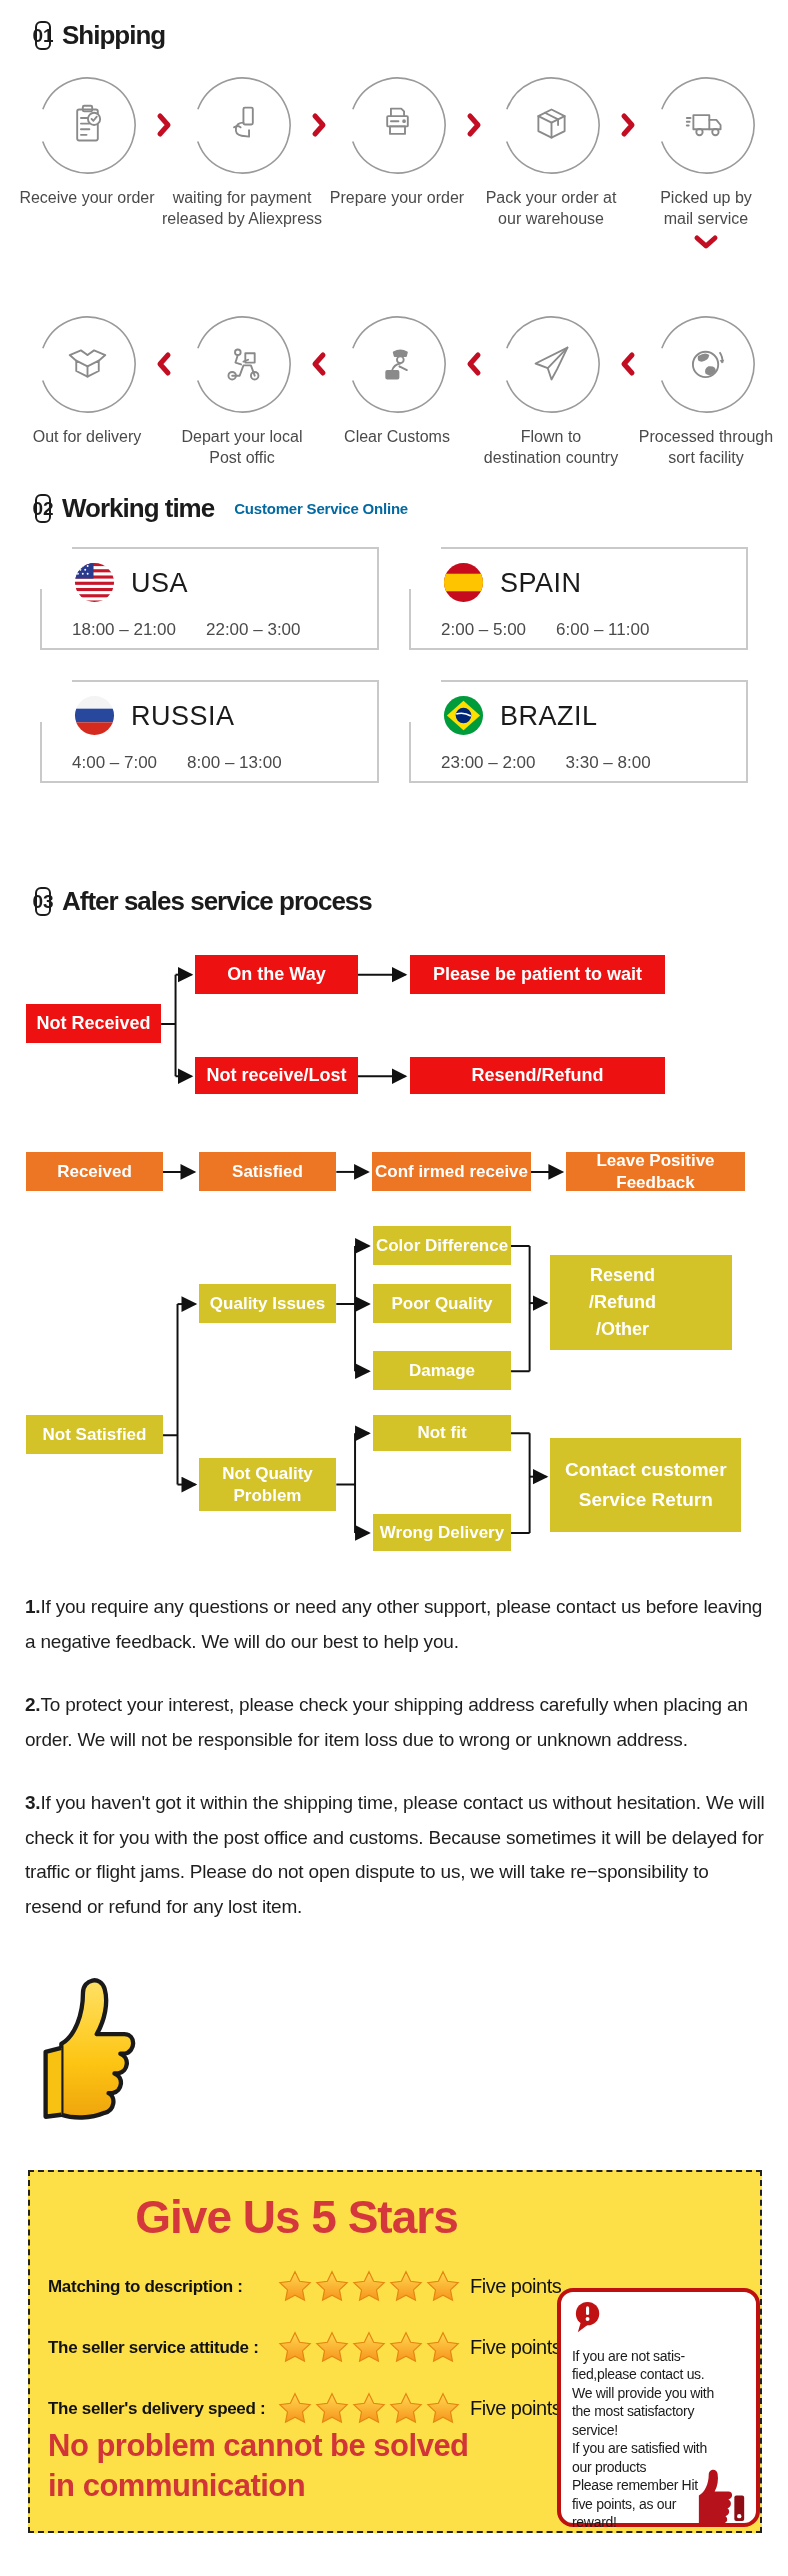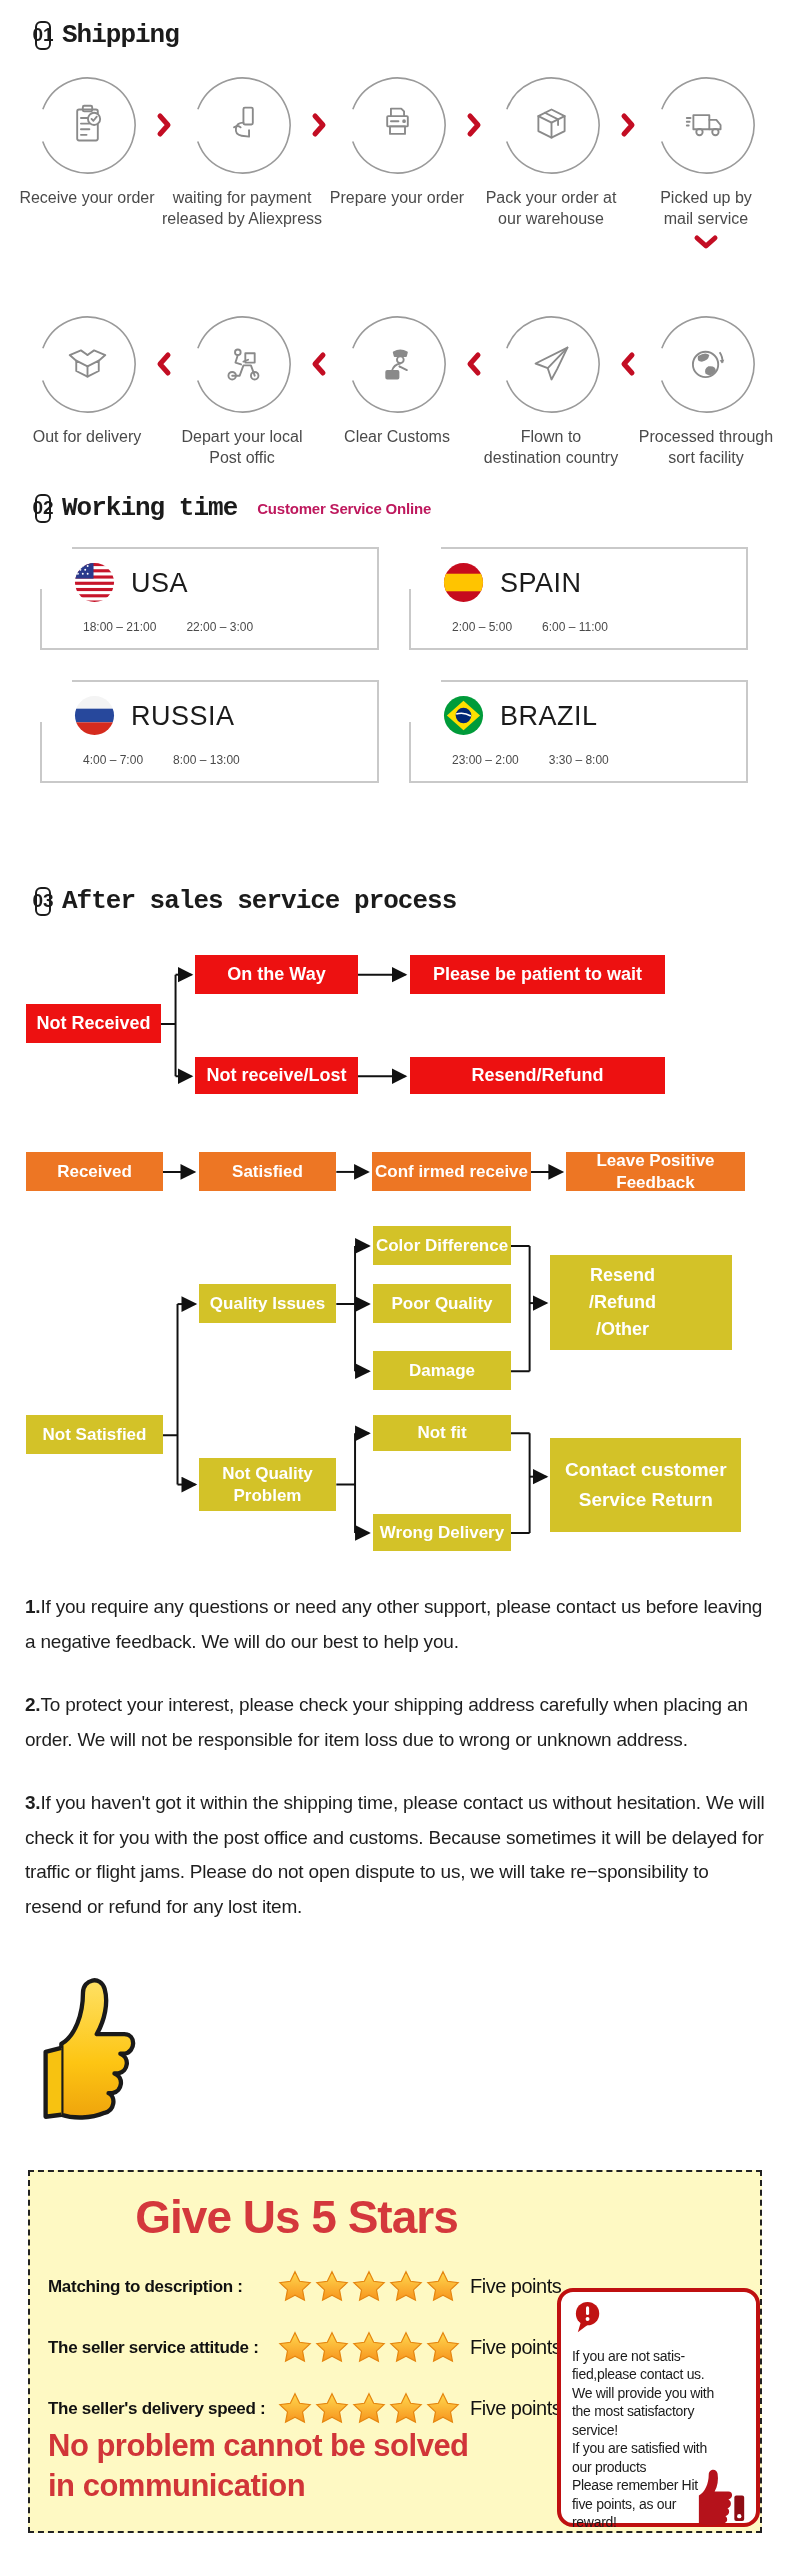--- a/index.html
+++ b/index.html
@@ -5,41 +5,41 @@
   * { margin:0; padding:0; box-sizing:border-box; }
   html,body { background:#ffffff; }
   body { font-family:"Liberation Sans", sans-serif; color:#1e1e1e; }
   #page { position:relative; width:789px; height:2576px; margin:0 auto; background:#fff; overflow:hidden; }
 
   
   .sec-header { position:absolute; left:35px; display:flex; align-items:center; }
   .num-box { width:16px; height:29px; border:2px solid #1b1b1b; border-radius:6px;
              display:flex; align-items:center; justify-content:center;
              font-size:19px; font-weight:bold; color:#1b1b1b; }
-  .sec-title { margin-left:11px; font-size:26px; font-weight:bold; color:#1b1b1b; letter-spacing:-1px;font-family:Liberation Mono, monospace; }
-  .sec-sub { margin-left:20px; font-size:15px; font-weight:bold; color:#be185d; letter-spacing:-0.2px; }
+  .sec-title { margin-left:11px; font-size:26px; font-weight:bold; color:#1b1b1b; letter-spacing:-1px; }
+  .sec-sub { margin-left:20px; font-size:15px; font-weight:bold; color:#0369a1; letter-spacing:-0.2px; }
 
   
   .step { position:absolute; width:168px; text-align:center; }
   .ring { position:relative; width:99px; height:99px; margin:0 auto; }
   .ring svg.arc { position:absolute; left:0; top:0; }
   .ring svg.ic  { position:absolute; left:27px; top:26px; }
   .slabel { margin-top:13px; font-size:16px; color:#4a4a4a; line-height:1.3; white-space:pre-line; }
   .chev { position:absolute; }
 
   
   .wt-card { position:absolute; width:339px; height:103px; background:#fff; }
   .wt-card .edge { position:absolute; background:#c9c9c9; }
   .wt-card .e-top { top:0; left:32px; right:0; height:2px; }
   .wt-card .e-right { top:0; right:0; bottom:0; width:2px; }
   .wt-card .e-bottom { left:0; right:0; bottom:0; height:2px; }
   .wt-card .e-left { left:0; top:42px; bottom:0; width:2px; }
   .wt-flag { position:absolute; left:34px; top:15px; width:41px; height:41px; }
   .wt-country { position:absolute; left:91px; top:21px; font-size:27px; color:#1b1b1b; letter-spacing:0.5px; }
-  .wt-times { position:absolute; left:43px; top:73px; font-size:12px; color:#4a4a4a; }
+  .wt-times { position:absolute; left:32px; top:73px; font-size:17px; color:#4a4a4a; }
   .wt-times span { margin-right:30px; }
 
   
   #flow { position:absolute; left:0; top:878px; width:789px; height:720px; }
   #flow svg.wires { position:absolute; left:0; top:0; pointer-events:none; }
   .fb { position:absolute; display:flex; align-items:center; justify-content:center;
         text-align:center; color:#fff; font-weight:bold; font-size:17px; line-height:1.25;
         white-space:pre-line; }
   .fb.red { background:#ed1111; font-size:18px; }
   .fb.orange { background:#ed7624; }
@@ -58,21 +58,21 @@
   #banner .dash { position:absolute; left:14px; right:14px; height:0; border-top:2px dashed rgba(255,255,255,0.9); }
   #banner .d1 { top:8px; } #banner .d2 { bottom:8px; }
   #banner .btxt { position:absolute; left:158px; right:10px; top:0; bottom:0;
                   display:flex; align-items:center; justify-content:center;
                   color:#fff; font-size:40px; font-weight:bold; letter-spacing:-1px;
                   text-shadow:0 2px 3px rgba(0,0,0,0.35); }
   #banner-thumb { position:absolute; left:22px; top:1961px; }
 
   
   #stars-box { position:absolute; left:28px; top:2170px; width:734px; height:363px;
-               border:2px dashed #222; background:#fef9c3; }
+               border:2px dashed #222; background:#fde047; }
   #gtitle { position:absolute; left:0; width:533px; top:18px; text-align:center;
             font-size:46px; font-weight:bold; color:#d4383c; letter-spacing:-1px; }
   .rate-row { position:absolute; left:18px; display:flex; align-items:center; height:39px; }
   .rlabel { width:229px; font-size:17px; font-weight:bold; color:#111; letter-spacing:-0.3px; }
   .stars { display:flex; align-items:center; }
   .stars svg { width:36px; height:36px; margin-right:1px; }
   .fivept { margin-left:8px; font-size:20px; color:#111; letter-spacing:-0.5px; }
   #slogan { position:absolute; left:18px; top:254px; font-size:31px; font-weight:bold;
             color:#d13538; line-height:1.3; white-space:pre-line; letter-spacing:-0.5px; }
   #note-box { position:absolute; left:527px; top:116px; width:203px; height:239px;

